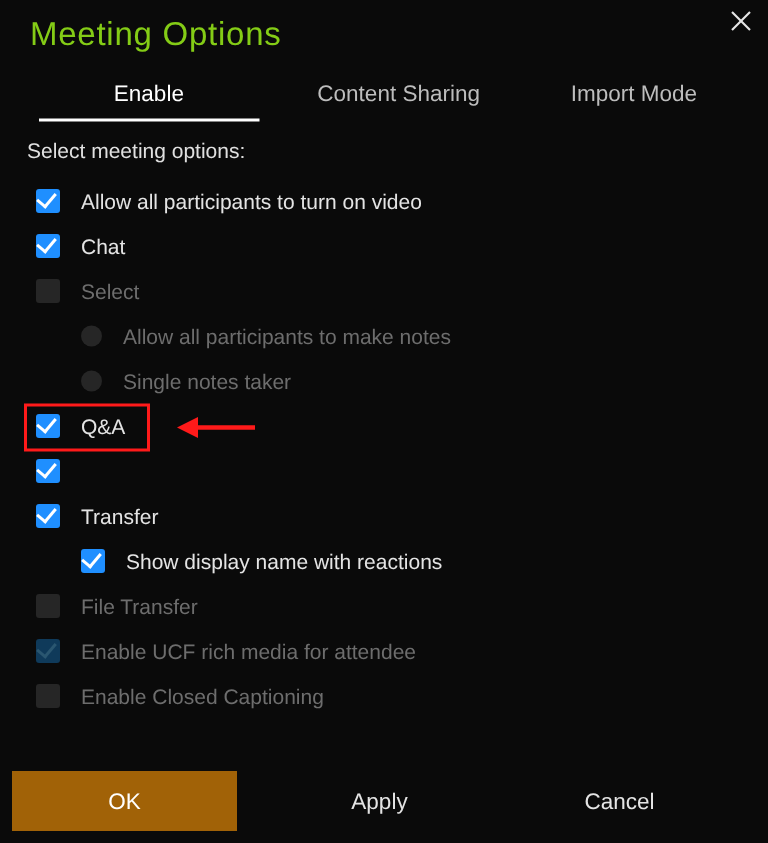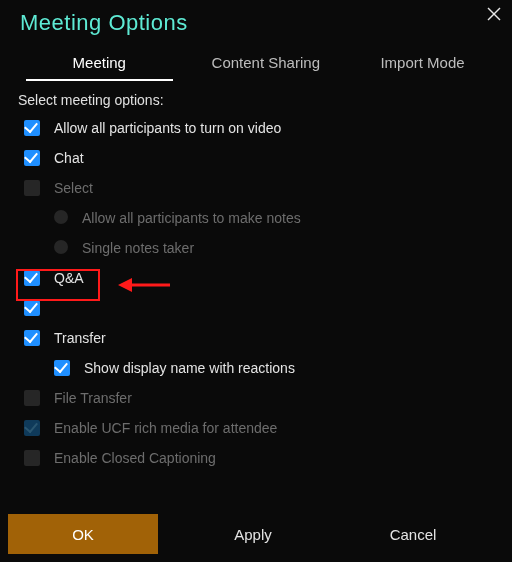--- a/index.html
+++ b/index.html
@@ -18,21 +18,21 @@
     height: 562px;
     background: #0a0a0a;
     box-sizing: border-box;
   }
   .title {
     position: absolute;
     left: 20px;
     top: 10px;
     font-size: 22px;
     letter-spacing: 0.5px;
-    color: #5eead4;
+    color: #84cc16;
   }
   .close-btn {
     position: absolute;
     right: 6px;
     top: 2px;
     width: 24px;
     height: 24px;
     display: flex;
     align-items: center;
     justify-content: center;
@@ -76,20 +76,21 @@
     bottom: 56px;
     overflow: hidden;
   }
   .section-label {
     font-size: 14px;
     color: #e0e0e0;
     margin-bottom: 12px;
   }
   .opt-row {
     display: flex;
+    align-items: center;
     min-height: 28px;
     margin: 2px 0;
   }
   .indent-1 { padding-left: 6px; }
   .indent-2 { padding-left: 36px; }
   .cb {
     width: 16px;
     height: 16px;
     border-radius: 2px;
     flex: 0 0 16px;
@@ -195,21 +196,21 @@
 
   <div class="close-btn">
     <svg width="14" height="14" viewBox="0 0 14 14">
       <line x1="1" y1="1" x2="13" y2="13" stroke-width="1.4"></line>
       <line x1="13" y1="1" x2="1" y2="13" stroke-width="1.4"></line>
     </svg>
   </div>
 
   <div class="tabs">
     <div class="tab tab-general active">
-      <span>Meeting</span>
+      <span>Enable</span>
     </div>
     <div class="tab tab-content-sharing">
       <span>Content Sharing</span>
     </div>
     <div class="tab tab-import">
       <span>Import Mode</span>
     </div>
   </div>
 
   <div class="body">

